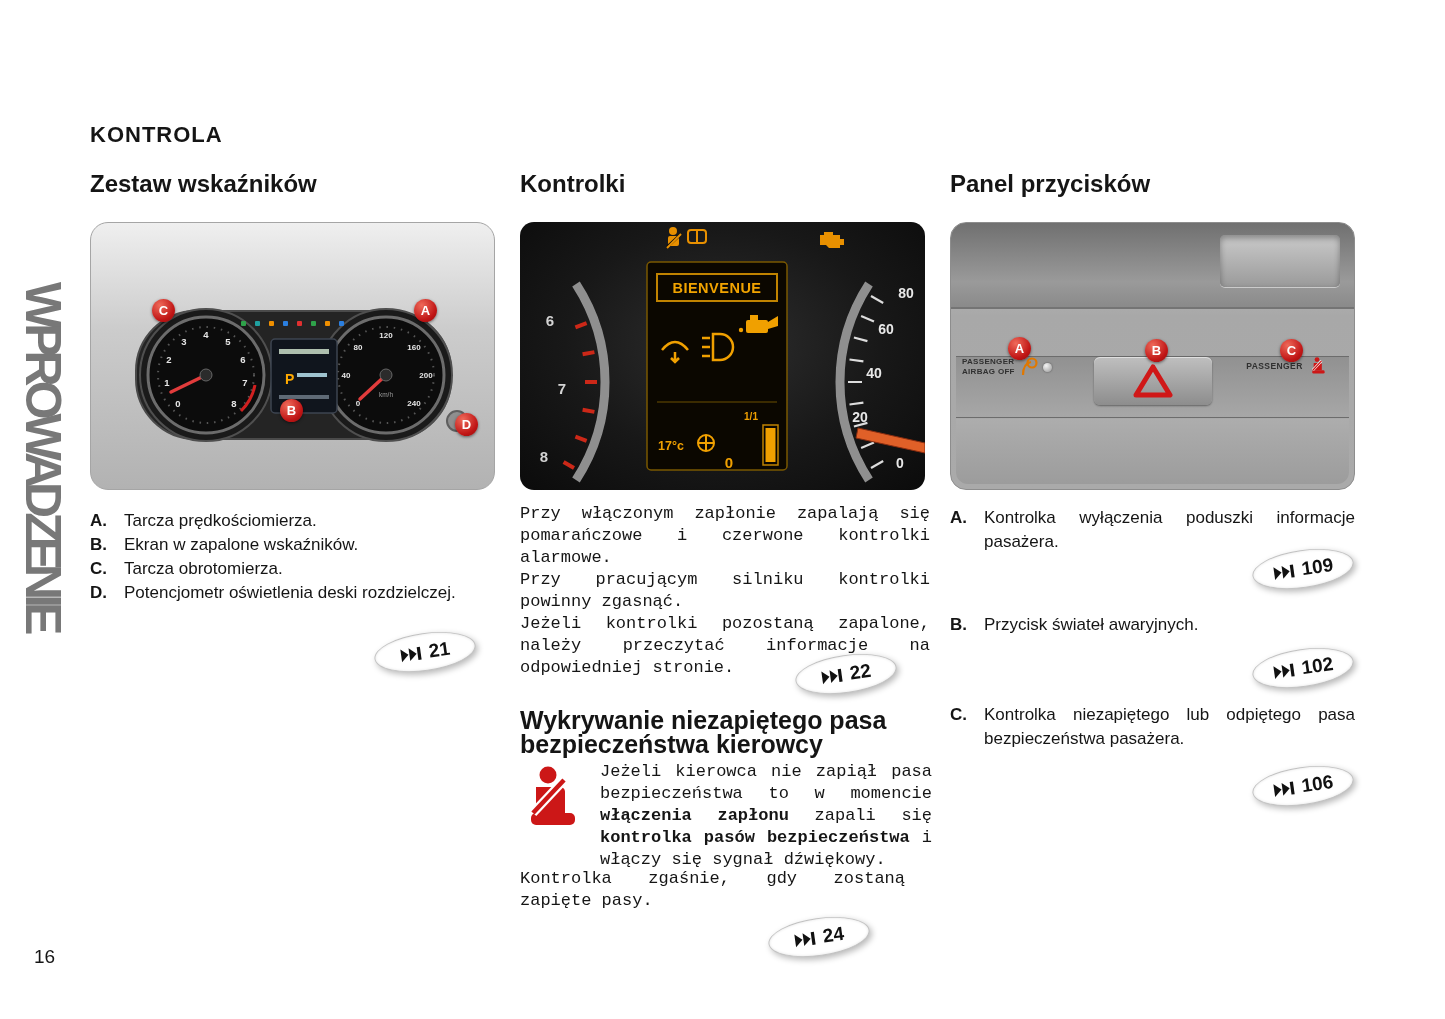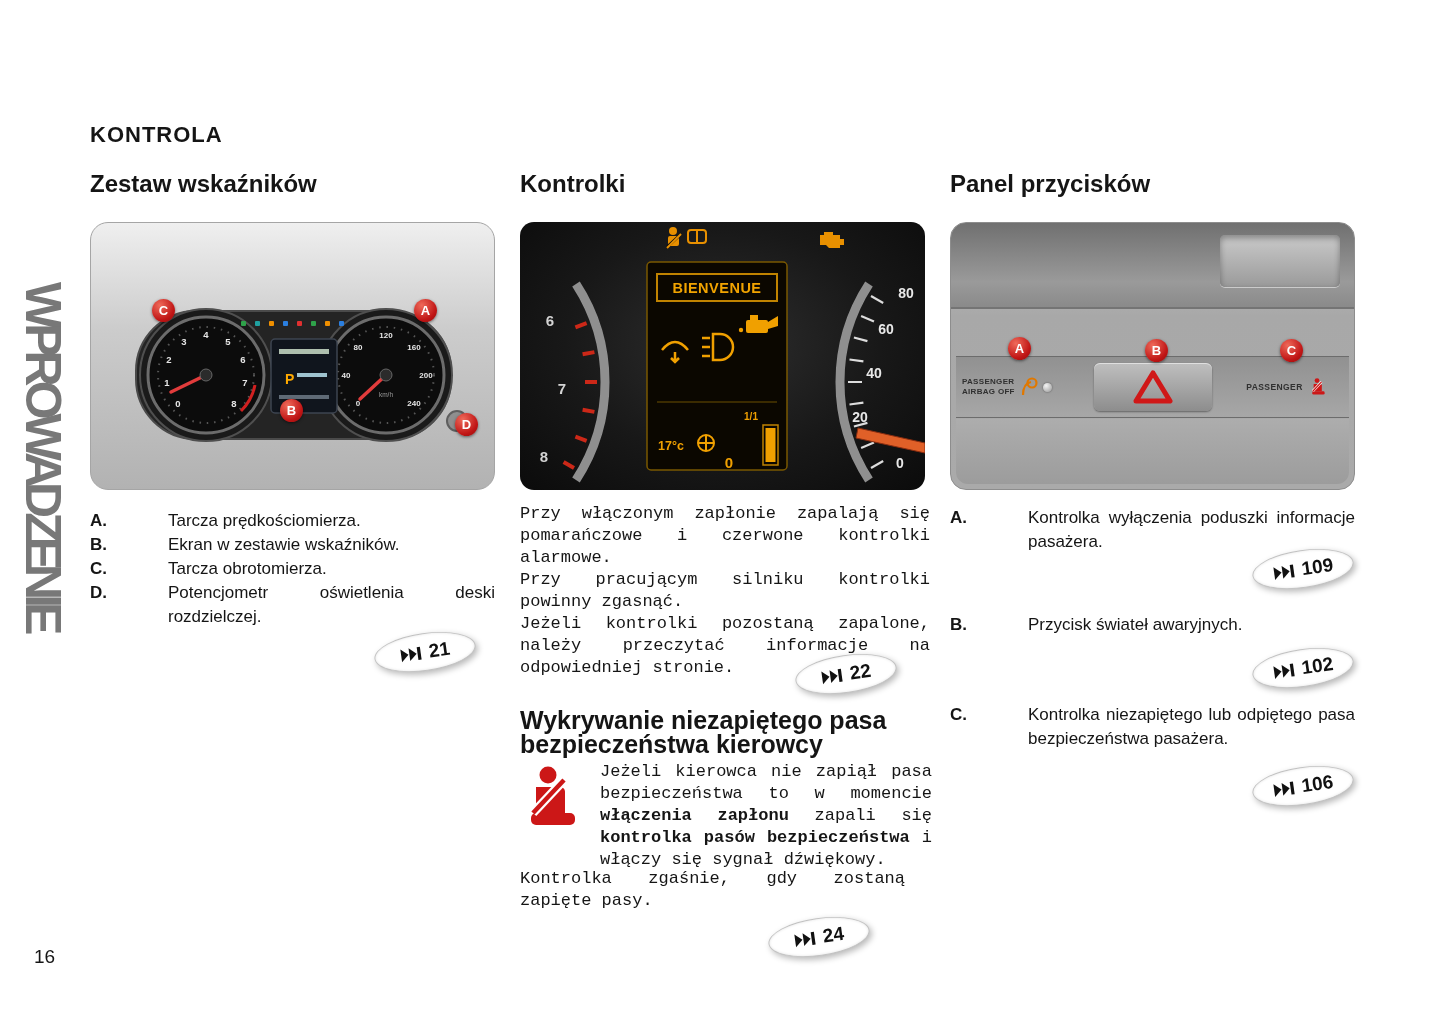--- a/index.html
+++ b/index.html
@@ -19,21 +19,21 @@
   }
   .main-title { position:absolute; left:90px; top:122px; font-size:22px; font-weight:700; letter-spacing:1px; }
   .page-number { position:absolute; left:34px; top:946px; font-size:19px; }
 
   .col-heading { position:absolute; font-size:24px; font-weight:700; }
 
   
   .legend { position:absolute; }
   .legend-row { display:flex; font-size:17px; line-height:24px; }
   .legend-letter { width:34px; flex:none; font-weight:700; }
-  .legend-text { flex:1; text-align:justify;margin-left:44px; }
+  .legend-text { flex:1; text-align:justify; }
   .para { position:absolute; font-size:17px; line-height:22px; text-align:justify;font-family:Liberation Mono, monospace; }
   .sub-heading { position:absolute; font-size:25px; font-weight:700; line-height:24px; }
 
   
   .page-ref {
     position:absolute; width:102px; height:38px;
     background:#fff; border:1px solid #c2c2c2; border-radius:50%;
     display:flex; align-items:center; justify-content:center; gap:7px;
     box-shadow:2px 3px 6px rgba(0,0,0,0.28), inset 0 0 3px #e2e2e2;
     transform:rotate(-8deg);
@@ -69,21 +69,21 @@
   
   .p3-top { position:absolute; top:0; left:0; right:0; height:86px;
     background:linear-gradient(180deg,#707070,#9a9a9a 70%,#8a8a8a);
     border-bottom:2px solid #747474; }
   .p3-tray { position:absolute; top:12px; right:14px; width:120px; height:52px; border-radius:5px;
     background:linear-gradient(180deg,#cacaca,#9a9a9a);
     box-shadow:inset 0 3px 6px rgba(0,0,0,0.35), 0 1px 0 rgba(255,255,255,0.5); }
   .p3-strip { position:absolute; top:133px; left:5px; right:5px; height:62px;
     background:linear-gradient(180deg,#919191,#a7a7a7);
     border-top:1px solid #6c6c6c; border-bottom:1px solid #6c6c6c;
-    display:flex; align-items:center; }
+    display:flex; align-items:flex-start; }
   .p3-lower { position:absolute; top:196px; bottom:5px; left:5px; right:5px;
     background:linear-gradient(180deg,#adadad,#9c9c9c); border-radius:0 0 12px 12px; }
   .p3-sep { width:2px; background:linear-gradient(90deg,#767676,#cbcbcb); }
   .p3-btn { display:flex; align-items:center; }
   .p3-btn-left { width:126px; padding:0 6px; gap:5px; }
   .p3-btn-mid { width:138px; justify-content:center; }
   .p3-btn-right { flex:1; justify-content:center; gap:8px; }
   .p3-btn-label span { display:block; font-size:8px; font-weight:700; color:#303030; letter-spacing:0.3px; line-height:10px; }
   .p3-btn-label2 { font-size:8.5px; font-weight:700; color:#303030; letter-spacing:0.4px; }
   .p3-dot { width:9px; height:9px; border-radius:50%;
@@ -174,21 +174,21 @@
     <div class="fig-badge" style="left:364px;top:190px">D</div>
   </div>
 
   <div class="legend" style="left:90px;top:509px;width:405px">
     <div class="legend-row">
       <span class="legend-letter">A.</span>
       <span class="legend-text">Tarcza prędkościomierza.</span>
     </div>
     <div class="legend-row">
       <span class="legend-letter">B.</span>
-      <span class="legend-text">Ekran w zestawie wskaźników.</span>
+      <span class="legend-text">Ekran w zapalone wskaźników.</span>
     </div>
     <div class="legend-row">
       <span class="legend-letter">C.</span>
       <span class="legend-text">Tarcza obrotomierza.</span>
     </div>
     <div class="legend-row">
       <span class="legend-letter">D.</span>
       <span class="legend-text">Potencjometr oświetlenia deski rozdzielczej.</span>
     </div>
   </div>

